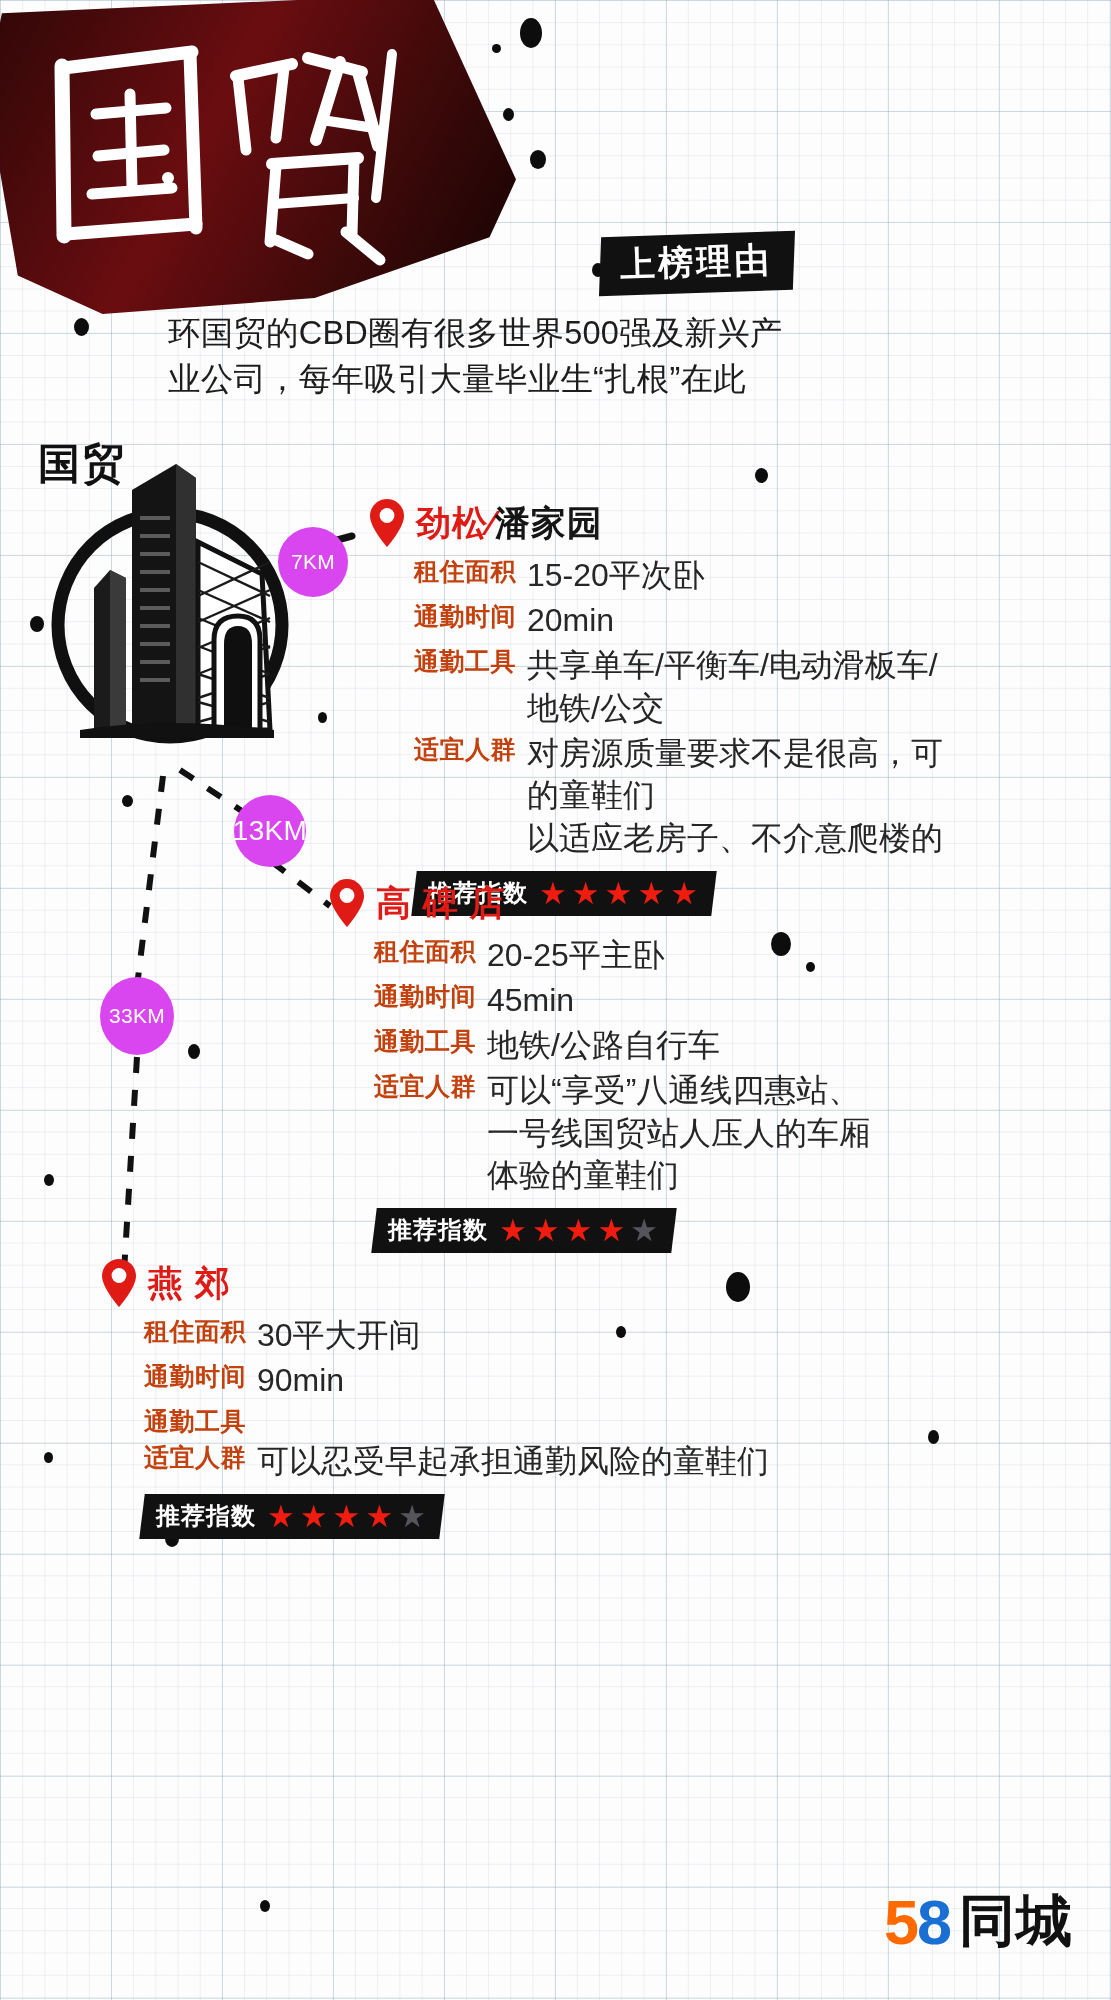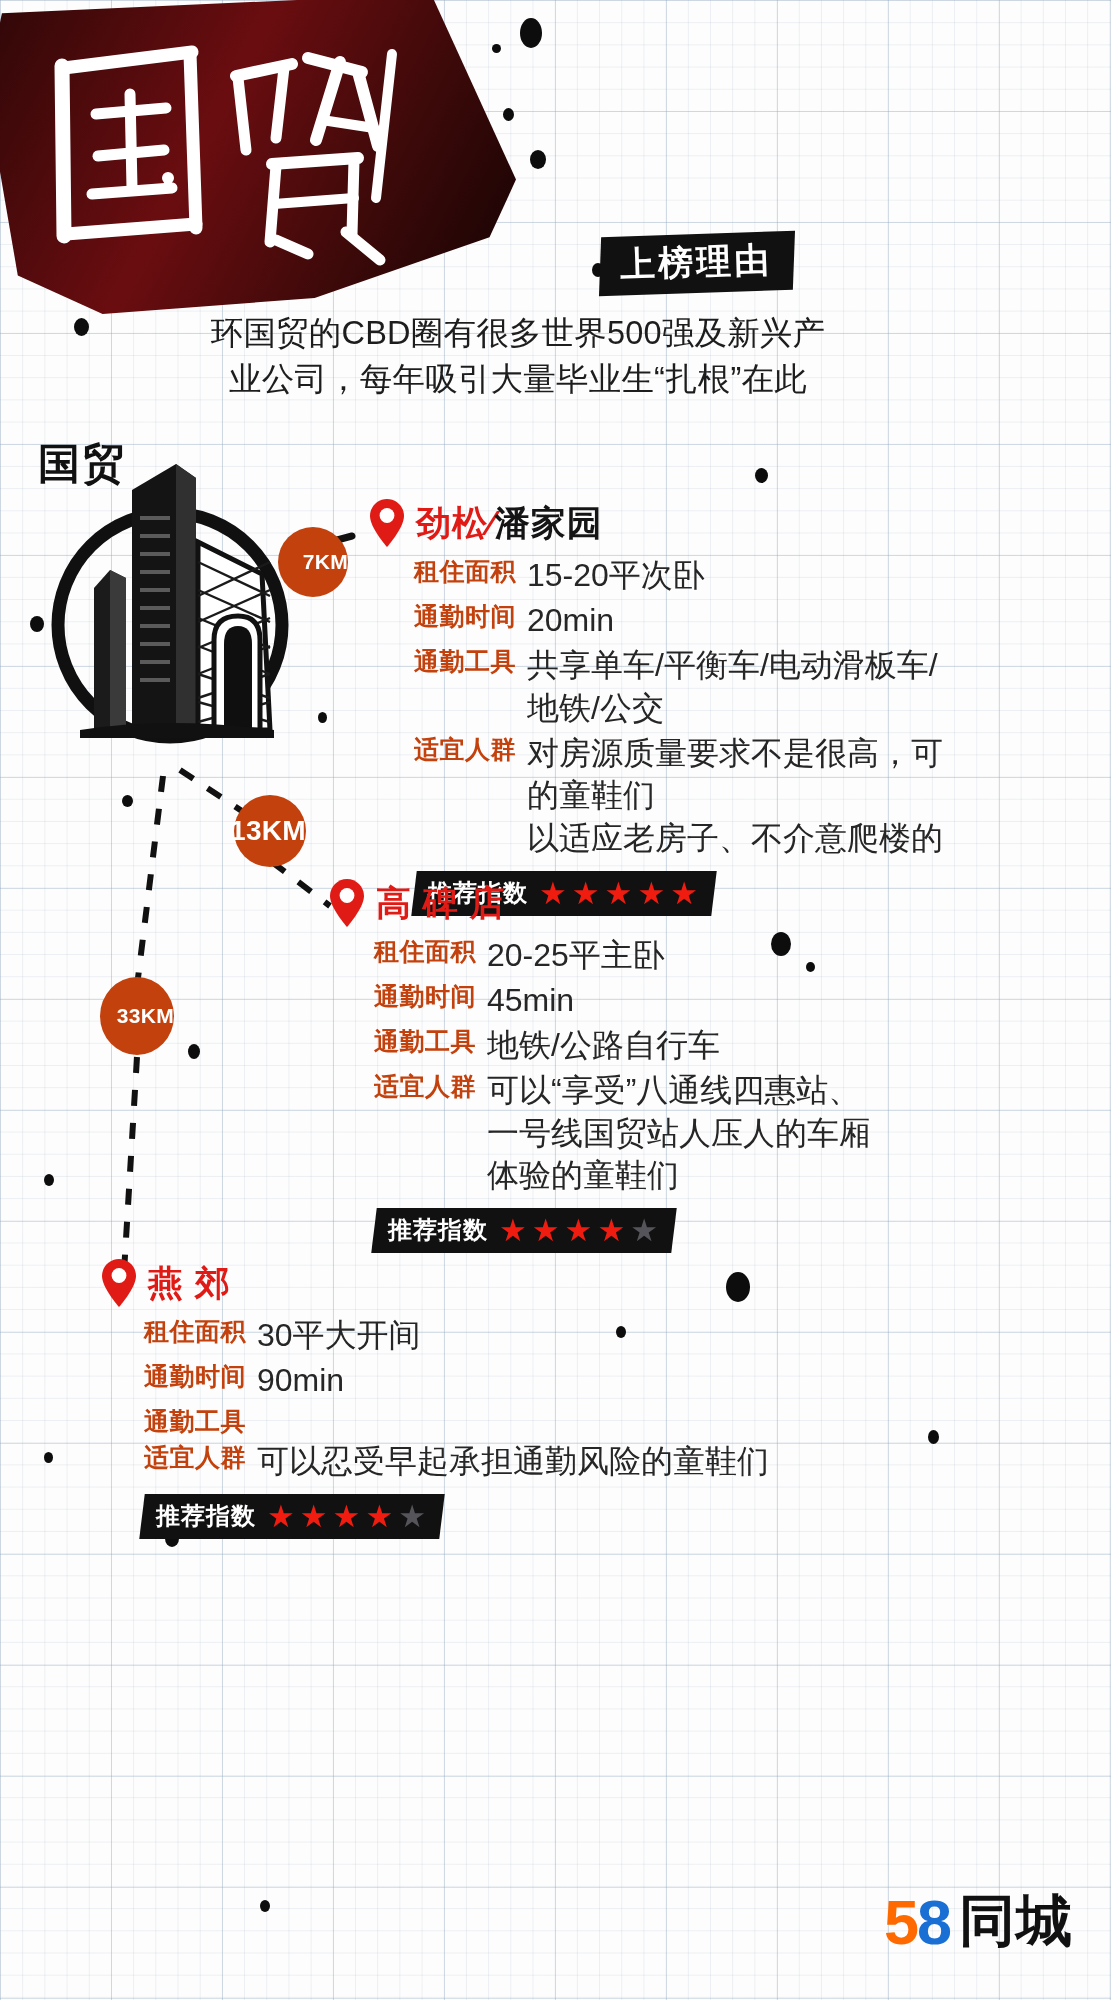--- a/index.html
+++ b/index.html
@@ -47,43 +47,42 @@
     line-height:1.08; z-index:7;
     font-family:"Liberation Sans","DejaVu Sans",sans-serif;
   }
   #reason-badge span{ display:inline-block; transform:skewX(4deg); }
 
   
   #description{
     position:absolute; left:168px; top:310px; width:700px;
     font-size:32.5px; line-height:1.42; color:#1d1d1d; z-index:7;
     letter-spacing:.2px;
-    text-align:center;
   }
   #description div{ white-space:nowrap; }
 
   
   #emblem{
     position:absolute; left:48px; top:430px; width:250px; height:330px; z-index:6;
   }
   #emblem-label{
     position:absolute; left:38px; top:436px; z-index:9;
     font-size:42px; font-weight:bold; color:#111; letter-spacing:2px;
     font-family:"Liberation Sans","DejaVu Sans",sans-serif;
   }
 
   
   #connectors{ position:absolute; left:0; top:0; width:1111px; height:2000px; z-index:3; }
 
   
   .km-badge{
     position:absolute; border-radius:50%;
-    background:#c2410c; color:#fff;
-    display:flex; align-items:center; justify-content:flex-end;
-    font-weight:bold; z-index:8; letter-spacing:.3px;
+    background:#d946ef; color:#fff;
+    display:flex; align-items:center; justify-content:center;
+    font-weight:normal; z-index:8; letter-spacing:.3px;
   }
   #km-badge-1{ left:278px; top:527px; width:70px; height:70px; font-size:21px; }
   #km-badge-2{ left:234px; top:795px; width:72px; height:72px; font-size:28px; }
   #km-badge-3{ left:100px; top:977px; width:74px; height:78px; font-size:21px; }
 
   
   .loc-block{ position:absolute; z-index:7; }
   #loc-block-0{ left:368px; top:498px; width:700px; }
   #loc-block-1{ left:328px; top:878px; width:700px; }
   #loc-block-2{ left:100px; top:1258px; width:780px; }

